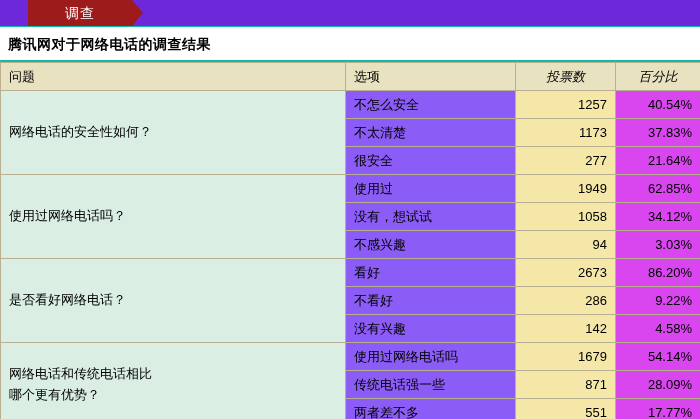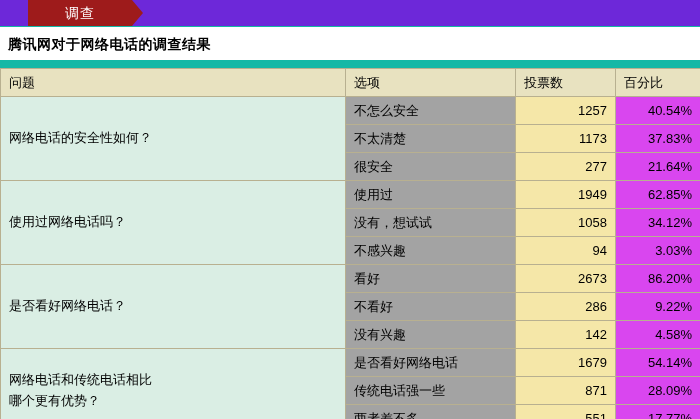--- a/index.html
+++ b/index.html
@@ -50,21 +50,21 @@
     width: 0;
     height: 0;
     border-left: 11px solid #9e1b1b;
     border-top: 13px solid transparent;
     border-bottom: 13px solid transparent;
   }
 
   
   .title-wrap {
     padding: 9px 0 6px 8px;
-    border-bottom: 8px solid #14b8a6;
+    border-bottom: 2px solid #14b8a6;
   }
   .title {
     font-size: 14px;
     font-weight: bold;
     letter-spacing: 0.5px;
   }
 
   
   table.poll {
     border-collapse: collapse;
@@ -82,30 +82,30 @@
     height: 27px;
     font-size: 13px;
     font-weight: normal;
     vertical-align: middle;
     margin-left: 48px;
   }
   thead th {
     background: #e8e2c0;
     text-align: left;
   }
-  thead th.num { text-align: left; }
+  thead th.num { text-align: center; font-style: italic; }
 
   td.question {
     background: #daeee4;
     text-align: left;
     vertical-align: middle;
     line-height: 1.55;
   }
   td.option {
-    background: #a3a3a3;
+    background: #8b5cf6;
     text-align: left;
   }
   td.votes {
     background: #f5e7a8;
     text-align: right;
   }
   td.percent {
     background: #d946ef;
     text-align: right;
   }
@@ -197,21 +197,21 @@
         <td class="option">没有兴趣</td>
         <td class="votes">142</td>
         <td class="percent">4.58%</td>
       </tr>
 
       <tr>
         <td class="question" rowspan="3">
           <span class="q-line">网络电话和传统电话相比</span>
           <span class="q-line">哪个更有优势？</span>
         </td>
-        <td class="option">是否看好网络电话</td>
+        <td class="option">使用过网络电话吗</td>
         <td class="votes">1679</td>
         <td class="percent">54.14%</td>
       </tr>
       <tr>
         <td class="option">传统电话强一些</td>
         <td class="votes">871</td>
         <td class="percent">28.09%</td>
       </tr>
       <tr>
         <td class="option">两者差不多</td>

